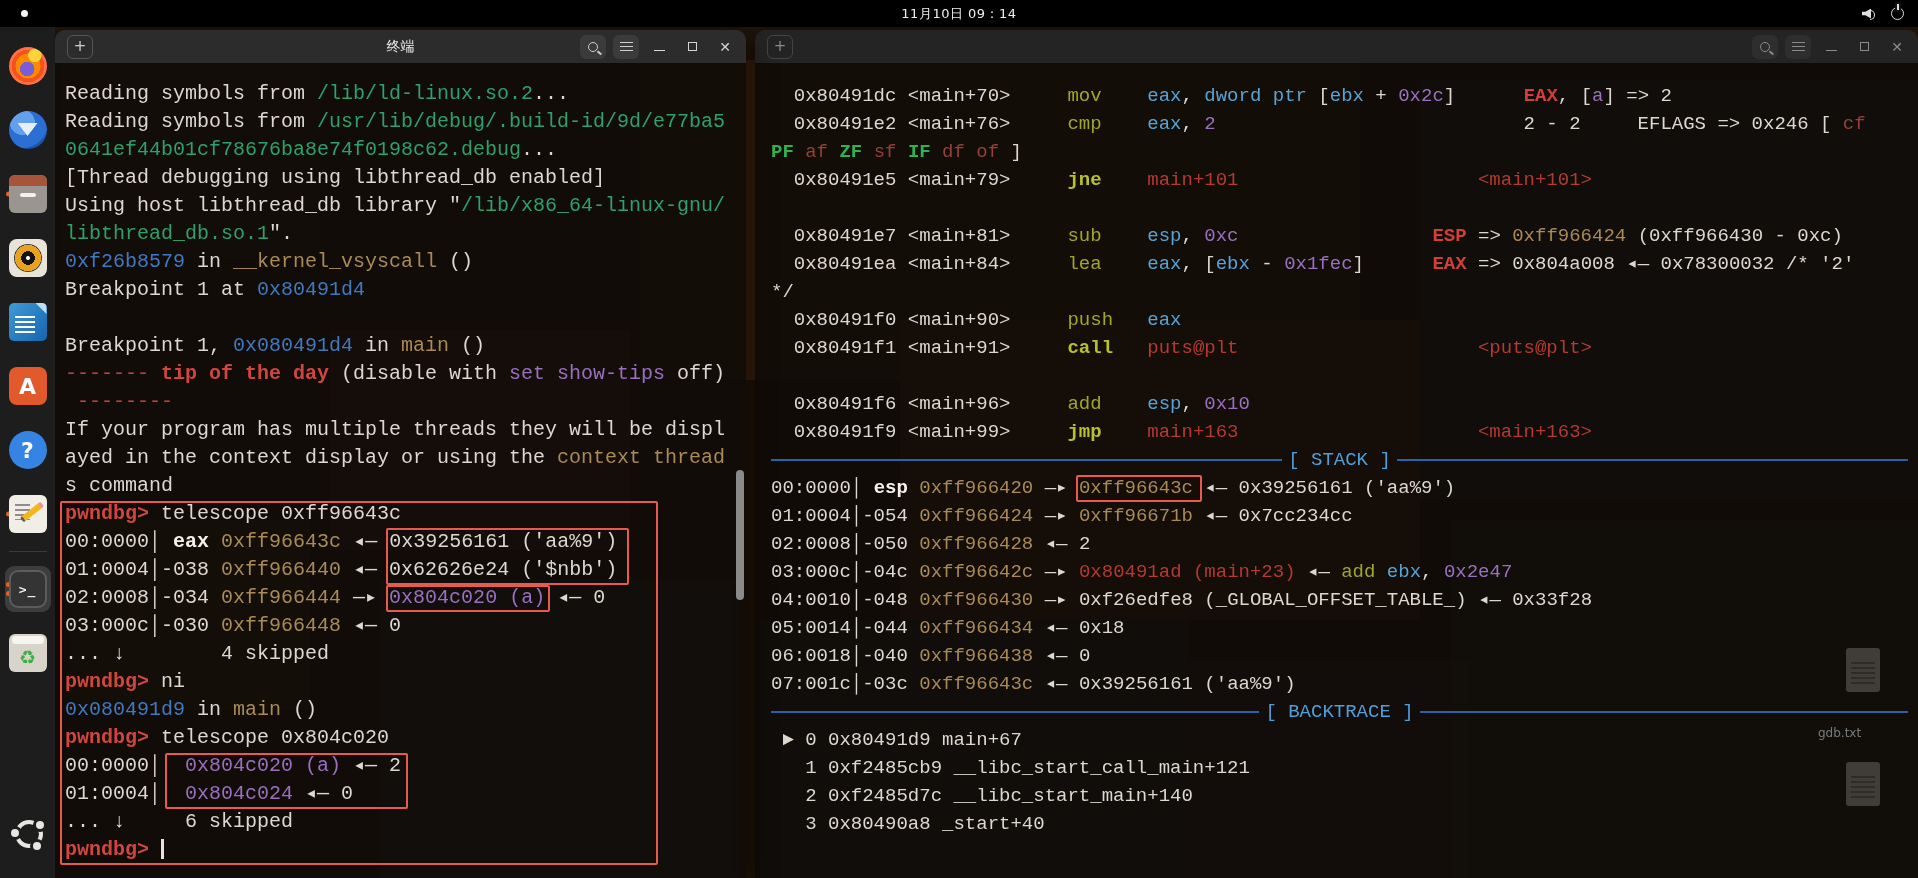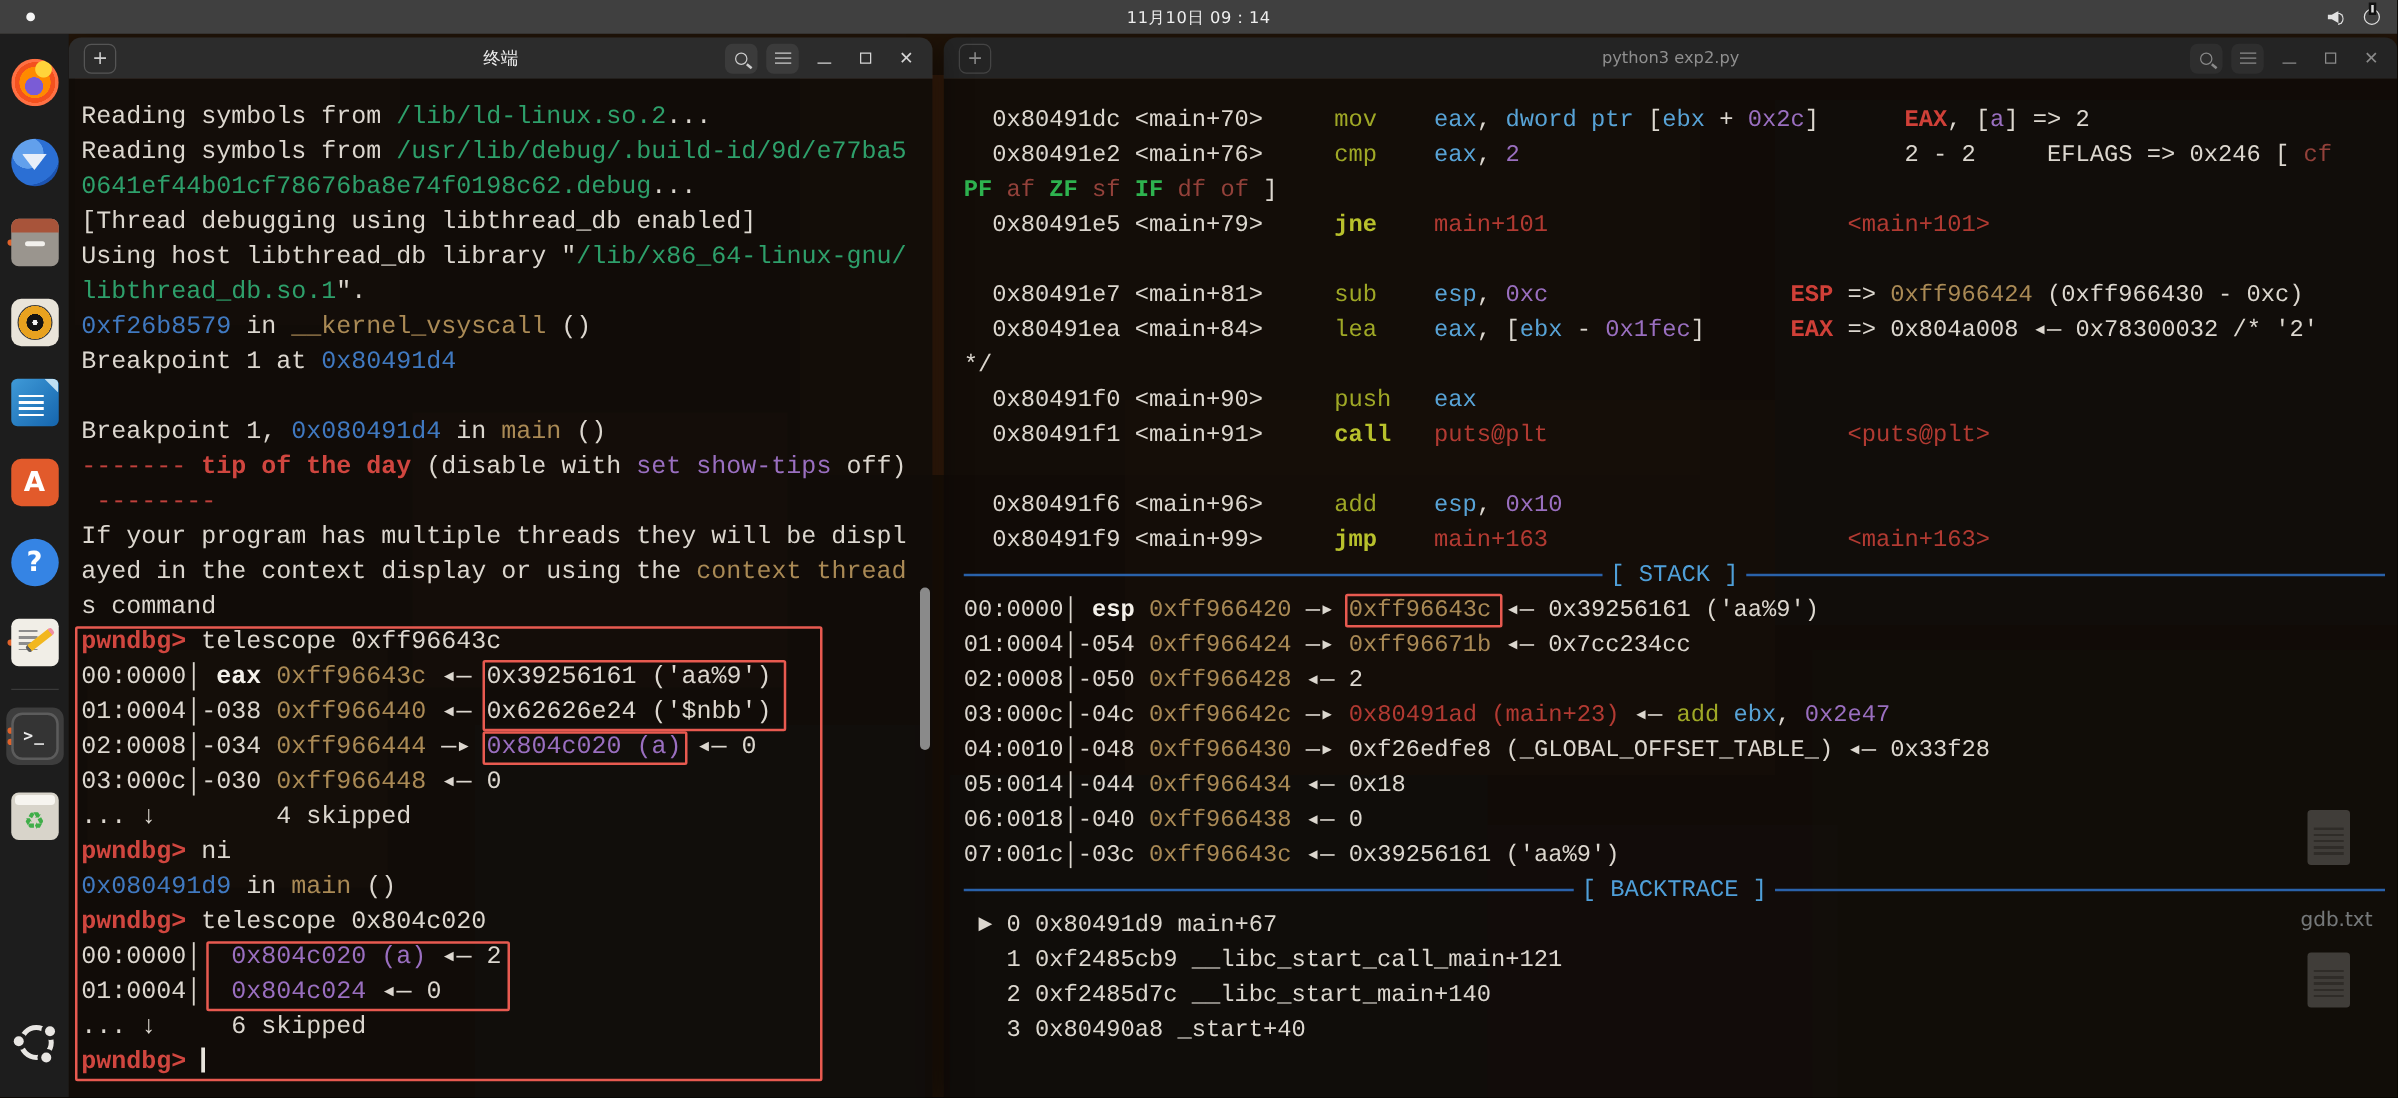--- a/index.html
+++ b/index.html
@@ -4,21 +4,21 @@
 <style>
   * { margin:0; padding:0; box-sizing:border-box; }
   html,body { background:#000; }
   #screen { position:relative; width:1918px; height:878px; overflow:hidden;
     font-family:"DejaVu Sans", sans-serif; background:#1a120b; }
 
   
   .wp { position:absolute; }
 
   
-  #topbar { position:absolute; left:0; top:0; width:1918px; height:27px; background:#404040;
+  #topbar { position:absolute; left:0; top:0; width:1918px; height:27px; background:#000000;
     display:flex; align-items:center; justify-content:center; z-index:50; }
   #cam-dot { position:absolute; left:21px; top:10px; width:7px; height:7px; border-radius:50%; background:#f5f5f5; }
   #clock { color:#eeeeee; font-size:13px; letter-spacing:.5px; }
   #tray { position:absolute; right:14px; top:0; height:27px; display:flex; align-items:center; gap:16px; }
   .spk { position:relative; width:13px; height:12px; }
   .spk::before { content:""; position:absolute; left:0; top:1px; width:9px; height:10px; background:#e0e0e0;
     clip-path:polygon(0 32%,38% 32%,100% 0,100% 100%,38% 68%,0 68%); }
   .spk::after { content:""; position:absolute; right:0; top:2px; width:4px; height:8px;
     border:1.5px solid #e0e0e0; border-left:none; border-radius:0 6px 6px 0; }
   .pwr { position:relative; width:13px; height:13px; border:1.7px solid #e0e0e0; border-radius:50%; }
@@ -151,22 +151,22 @@
   .rbox { position:absolute; border:2.5px solid #e85a50; border-radius:2px; z-index:35; pointer-events:none; }
 
   
   #scroll-left { position:absolute; left:736px; top:470px; width:8px; height:130px;
     background:#8a8a8a; border-radius:4px; z-index:36; }
 
   
   .ghost-doc { position:absolute; width:34px; height:44px; background:#e8e8e8; opacity:.22; border-radius:3px; z-index:31; }
   .ghost-doc::after { content:""; position:absolute; left:5px; top:14px; width:24px; height:22px;
     background:repeating-linear-gradient(#9a9a9a 0 2px, transparent 2px 5px); }
-  #ghost-label { position:absolute; left:1818px; top:726px; width:80px; text-align:right;
-    color:#d8e2ea; opacity:.5; font-size:16px; z-index:31; }
+  #ghost-label { position:absolute; left:1818px; top:726px; width:80px; text-align:left;
+    color:#d8e2ea; opacity:.5; font-size:12px; z-index:31; }
 </style>
 </head>
 <body>
 
 <div id="screen">
 
   <div class="wp" style="left:0;top:27px;width:1918px;height:851px;background:#221509;"></div>
   <div class="wp" style="left:60px;top:60px;width:260px;height:200px;background:#5e2c14;opacity:.5;"></div>
   <div class="wp" style="left:330px;top:330px;width:300px;height:220px;background:#6e3a18;opacity:.45;"></div>
   <div class="wp" style="left:70px;top:520px;width:240px;height:190px;background:#7c4e1e;opacity:.45;"></div>
@@ -264,21 +264,20 @@
       </div>
     </div>
     <div class="term" id="term-left"><div class="tline"><span class="c-w">Reading symbols from </span><span class="c-g">/lib/ld-linux.so.2</span><span class="c-w">...</span></div><div class="tline"><span class="c-w">Reading symbols from </span><span class="c-g">/usr/lib/debug/.build-id/9d/e77ba5</span></div><div class="tline"><span class="c-g">0641ef44b01cf78676ba8e74f0198c62.debug</span><span class="c-w">...</span></div><div class="tline"><span class="c-w">[Thread debugging using libthread_db enabled]</span></div><div class="tline"><span class="c-w">Using host libthread_db library "</span><span class="c-g">/lib/x86_64-linux-gnu/</span></div><div class="tline"><span class="c-g">libthread_db.so.1</span><span class="c-w">".</span></div><div class="tline"><span class="c-bl">0xf26b8579</span><span class="c-w"> in </span><span class="c-tan">__kernel_vsyscall</span><span class="c-w"> ()</span></div><div class="tline"><span class="c-w">Breakpoint 1 at </span><span class="c-bl">0x80491d4</span></div><div class="tline"></div><div class="tline"><span class="c-w">Breakpoint 1, </span><span class="c-bl">0x080491d4</span><span class="c-w"> in </span><span class="c-tan">main</span><span class="c-w"> ()</span></div><div class="tline"><span class="c-red">------- </span><span class="c-redb">tip of the day</span><span class="c-w"> (disable with </span><span class="c-pur">set show-tips</span><span class="c-w"> off)</span></div><div class="tline"><span class="c-red"> --------</span></div><div class="tline"><span class="c-w">If your program has multiple threads they will be displ</span></div><div class="tline"><span class="c-w">ayed in the context display or using the </span><span class="c-tan">context thread</span></div><div class="tline"><span class="c-w">s command</span></div><div class="tline"><span class="c-redb">pwndbg&gt; </span><span class="c-w">telescope 0xff96643c</span></div><div class="tline"><span class="c-w">00:0000│ </span><span class="c-wb">eax</span><span class="c-w"> </span><span class="c-tan">0xff96643c</span><span class="c-w"> ◂— 0x39256161 ('aa%9')</span></div><div class="tline"><span class="c-w">01:0004│-038 </span><span class="c-tan">0xff966440</span><span class="c-w"> ◂— 0x62626e24 ('$nbb')</span></div><div class="tline"><span class="c-w">02:0008│-034 </span><span class="c-tan">0xff966444</span><span class="c-w"> —▸ </span><span class="c-pur">0x804c020 (a)</span><span class="c-w"> ◂— 0</span></div><div class="tline"><span class="c-w">03:000c│-030 </span><span class="c-tan">0xff966448</span><span class="c-w"> ◂— 0</span></div><div class="tline"><span class="c-w">... ↓        4 skipped</span></div><div class="tline"><span class="c-redb">pwndbg&gt; </span><span class="c-w">ni</span></div><div class="tline"><span class="c-bl">0x080491d9</span><span class="c-w"> in </span><span class="c-tan">main</span><span class="c-w"> ()</span></div><div class="tline"><span class="c-redb">pwndbg&gt; </span><span class="c-w">telescope 0x804c020</span></div><div class="tline"><span class="c-w">00:0000│  </span><span class="c-pur">0x804c020 (a)</span><span class="c-w"> ◂— 2</span></div><div class="tline"><span class="c-w">01:0004│  </span><span class="c-pur">0x804c024</span><span class="c-w"> ◂— 0</span></div><div class="tline"><span class="c-w">... ↓     6 skipped</span></div><div class="tline"><span class="c-redb">pwndbg&gt; </span><span class="c-cur"></span></div></div>
   </div>
 
   <div class="window" id="win-right">
     <div class="titlebar">
       <div class="tb-btn tb-newtab">
           <span>+</span>
         </div>
-      <div class="tb-title">python3 exp2.py</div>
       <div class="tb-right">
         <div class="tb-btn tb-search">
             <div class="mag"></div>
           </div>
         <div class="tb-btn tb-menu">
             <div class="bars"></div>
           </div>
         <div class="tb-btn">
             <div class="wc-min"></div>
           </div>

